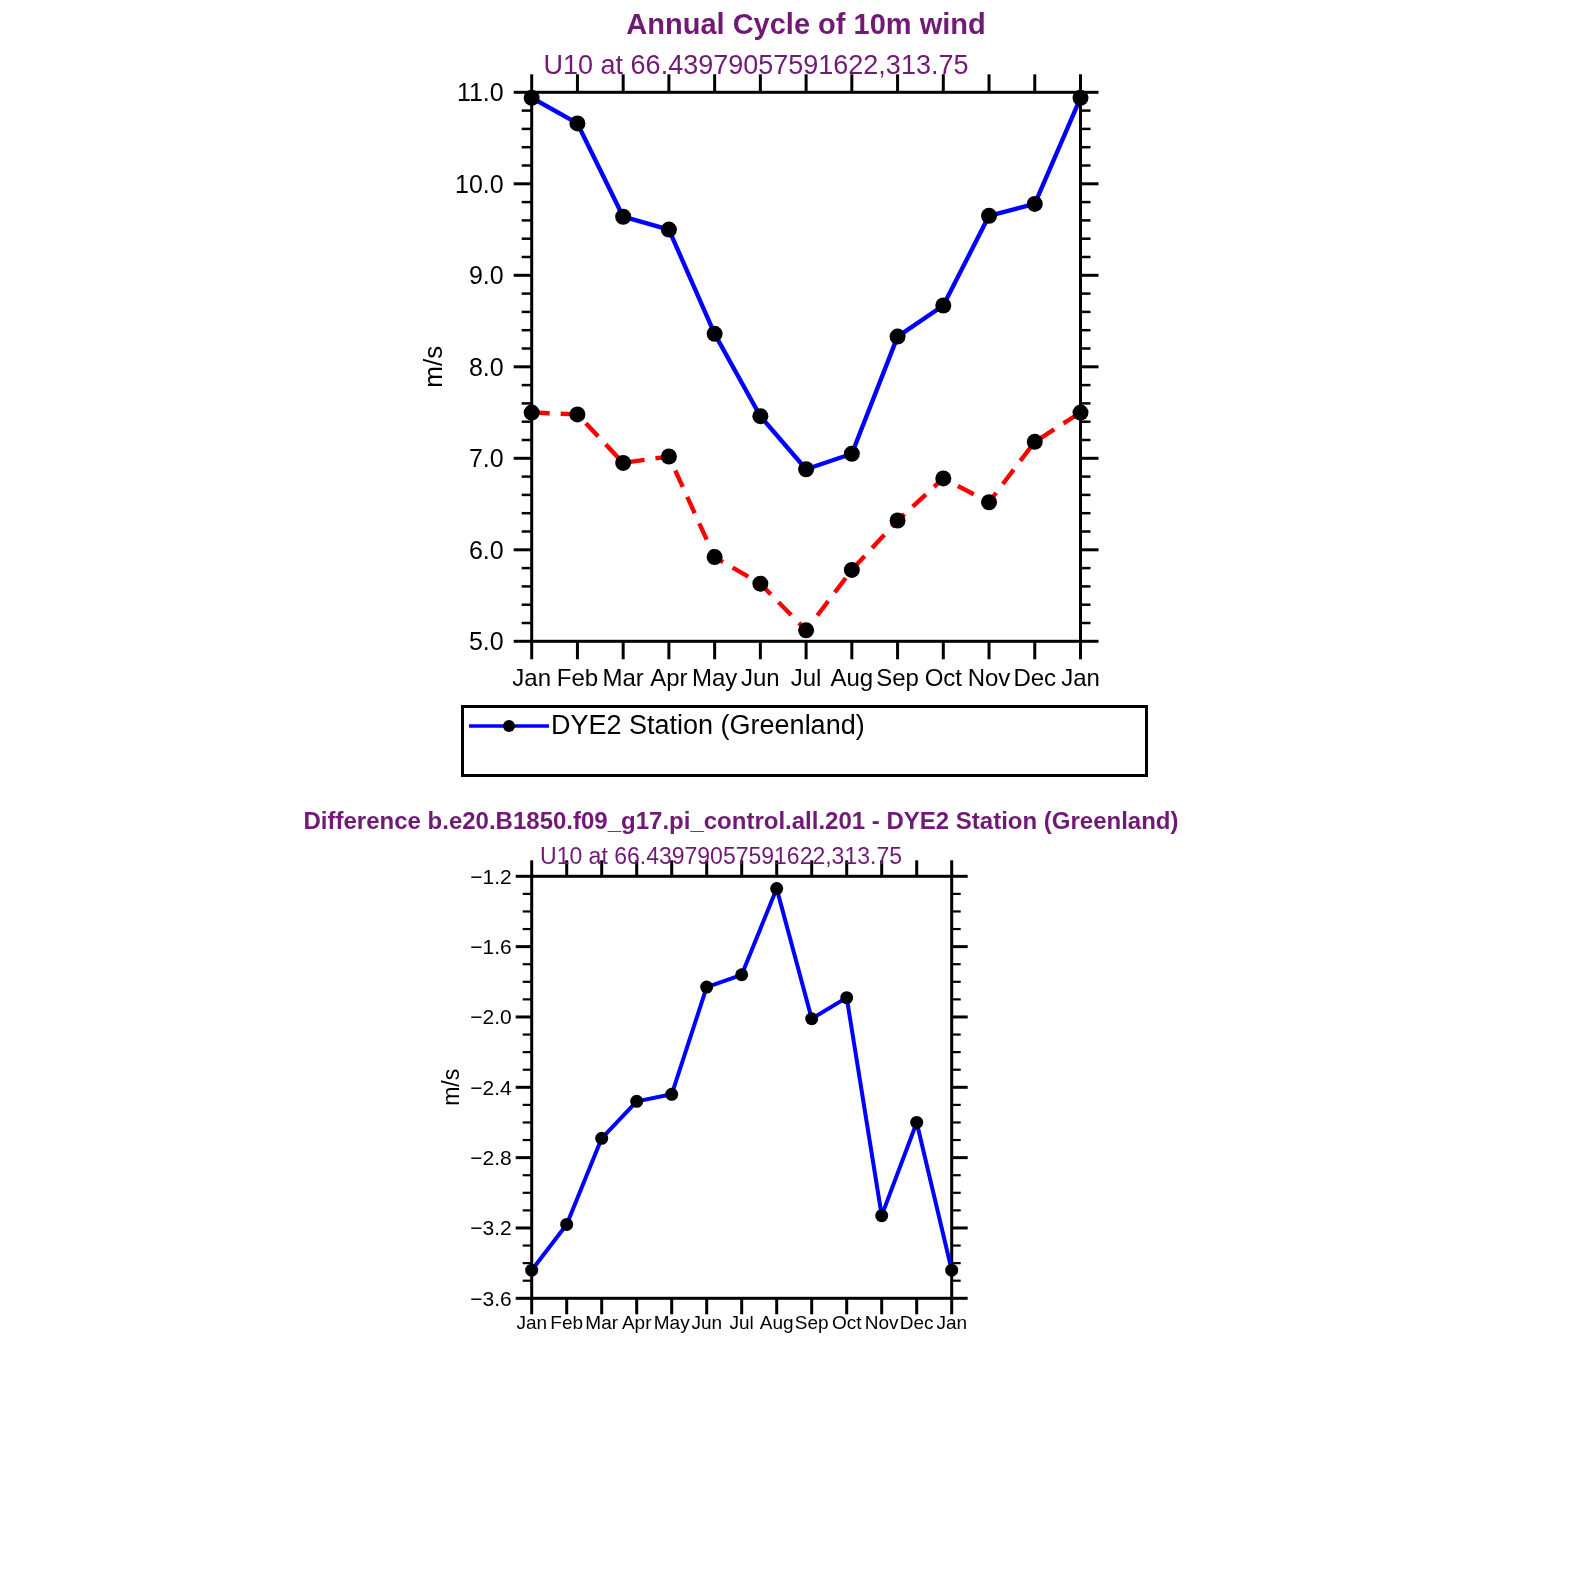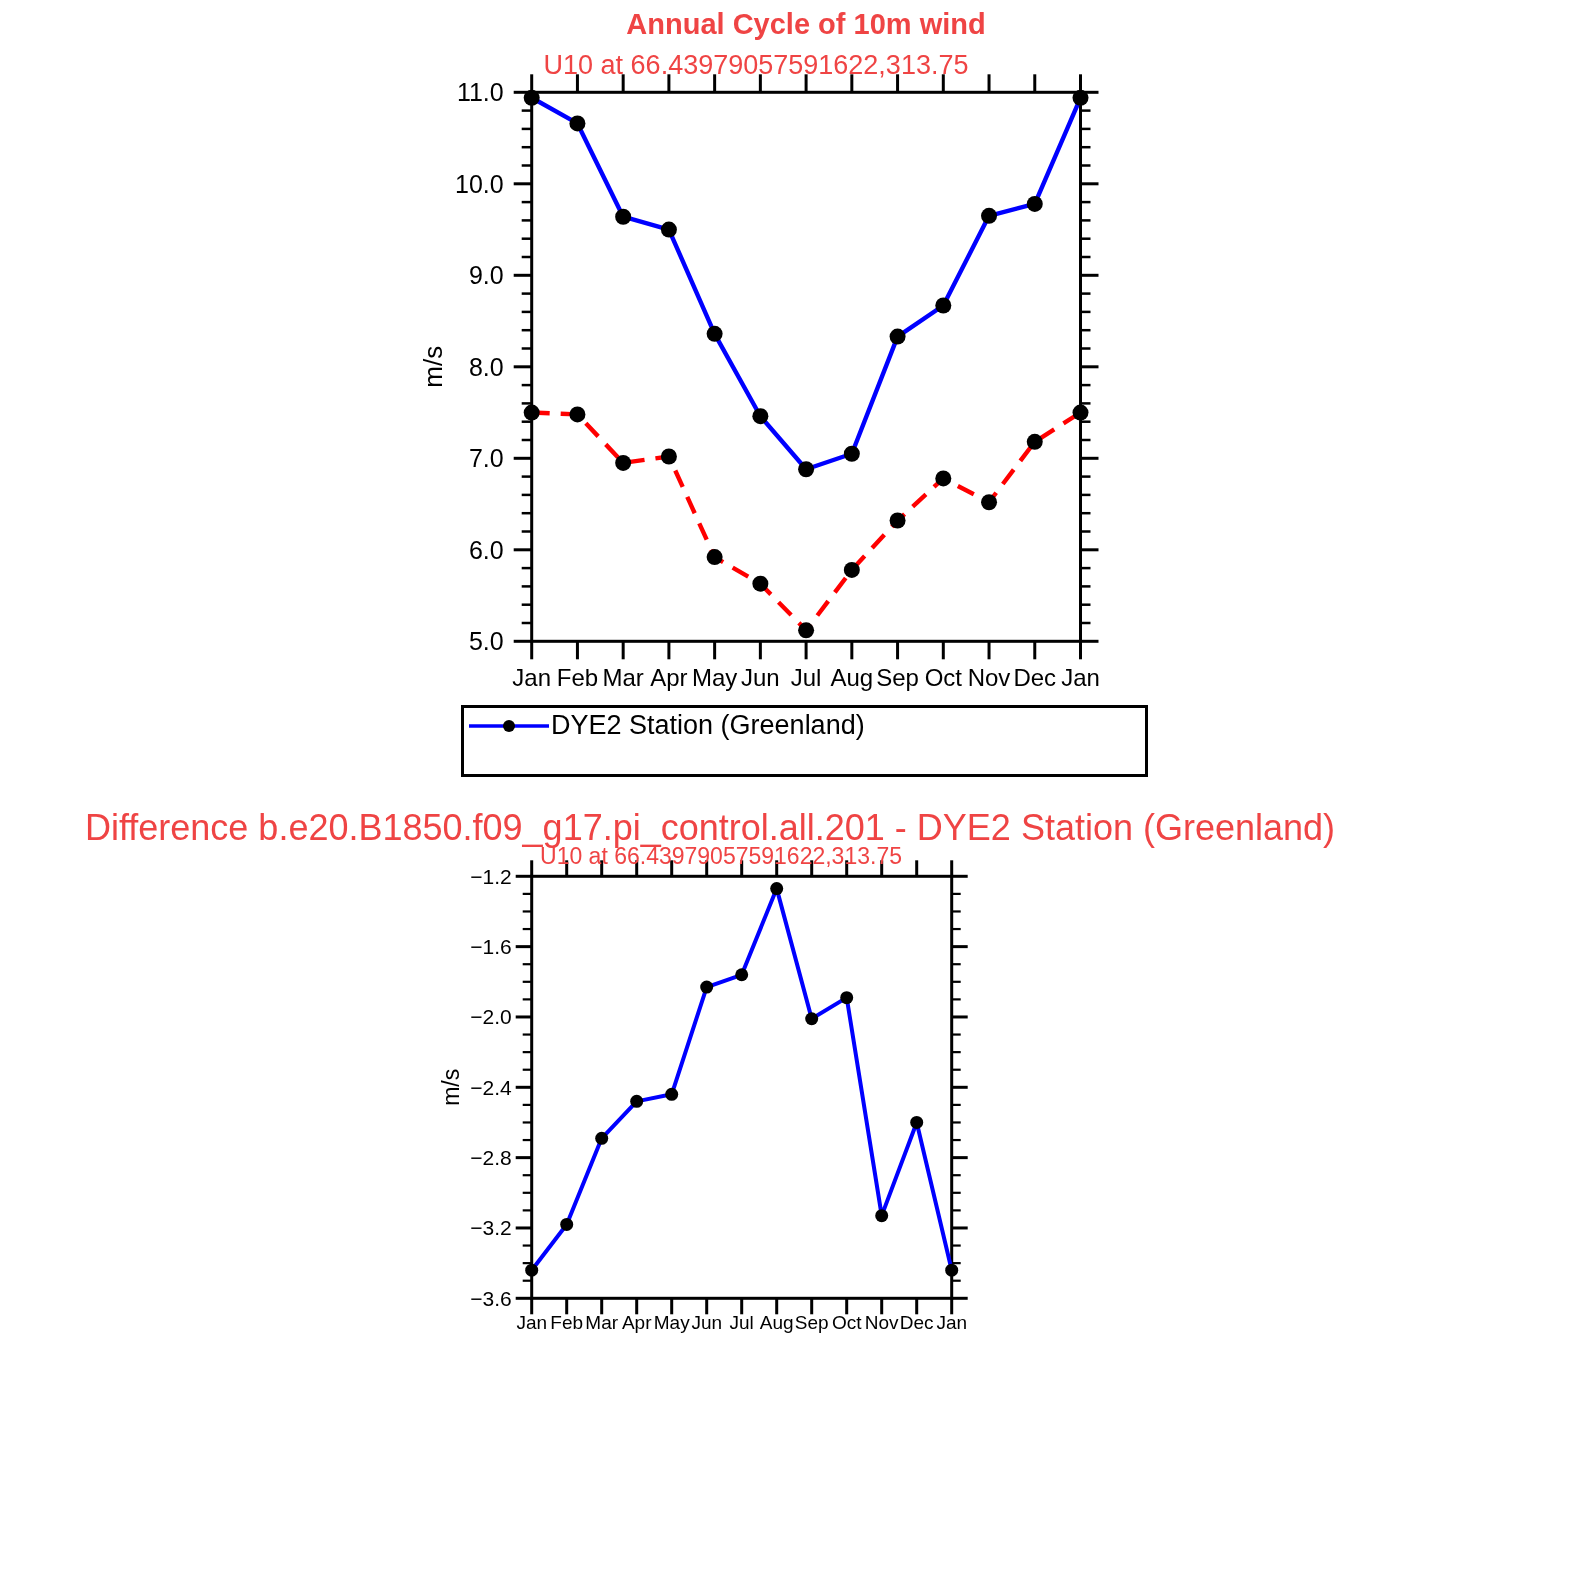--- a/index.html
+++ b/index.html
@@ -1,24 +1,24 @@
 <!DOCTYPE html>
 <html><head>
 <meta charset="utf-8">
 <style>
   html,body{margin:0;padding:0;}
   body{
     width:1574px;height:1574px;background:#ffffff;position:relative;overflow:hidden;
     font-family:"Liberation Sans", sans-serif;color:#000;
   }
-  .abs{position:absolute;white-space:nowrap;color:#ef4444;}
+  .abs{position:absolute;white-space:nowrap;color:#701a75;}
   .centered{transform:translateX(-50%);}
   #title1{left:806px;top:8px;font-size:29px;font-weight:bold;}
   #subtitle1{left:756px;top:50px;font-size:27px;}
-  #title2{left:710px;top:807px;font-size:36px;font-weight:normal;}
+  #title2{left:741px;top:807px;font-size:24px;font-weight:bold;}
   #subtitle2{left:721px;top:843px;font-size:23px;}
   #plots{position:absolute;left:0;top:0;}
   .legend{
     position:absolute;left:461px;top:705px;width:687px;height:72px;
     border:3px solid #000;background:#fff;box-sizing:border-box;
   }
   .legend-row{position:absolute;left:3px;height:33px;display:flex;align-items:center;}
   .legend-row.r0{top:1px;}
   .legend-row.r1{top:34px;}
   .legend-label{font-size:27px;white-space:nowrap;line-height:33px;}

